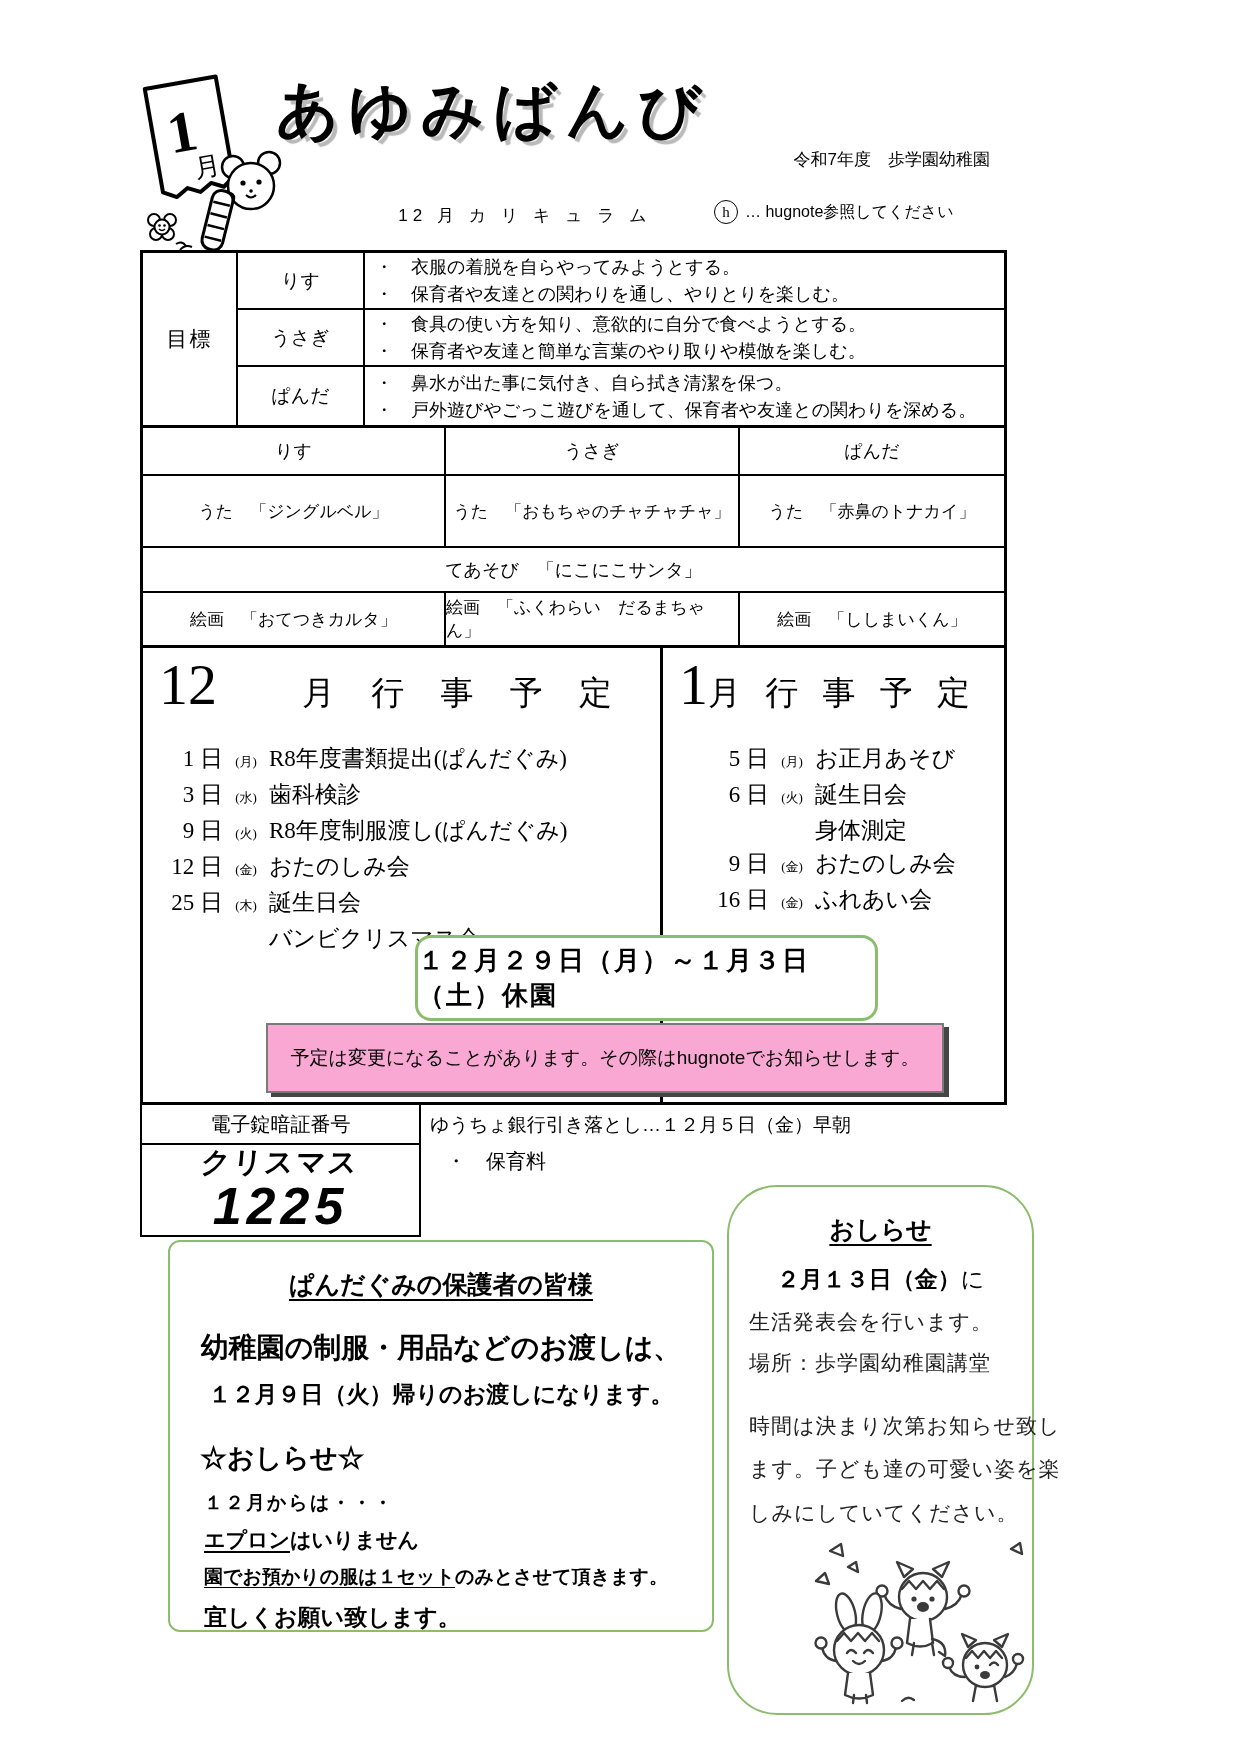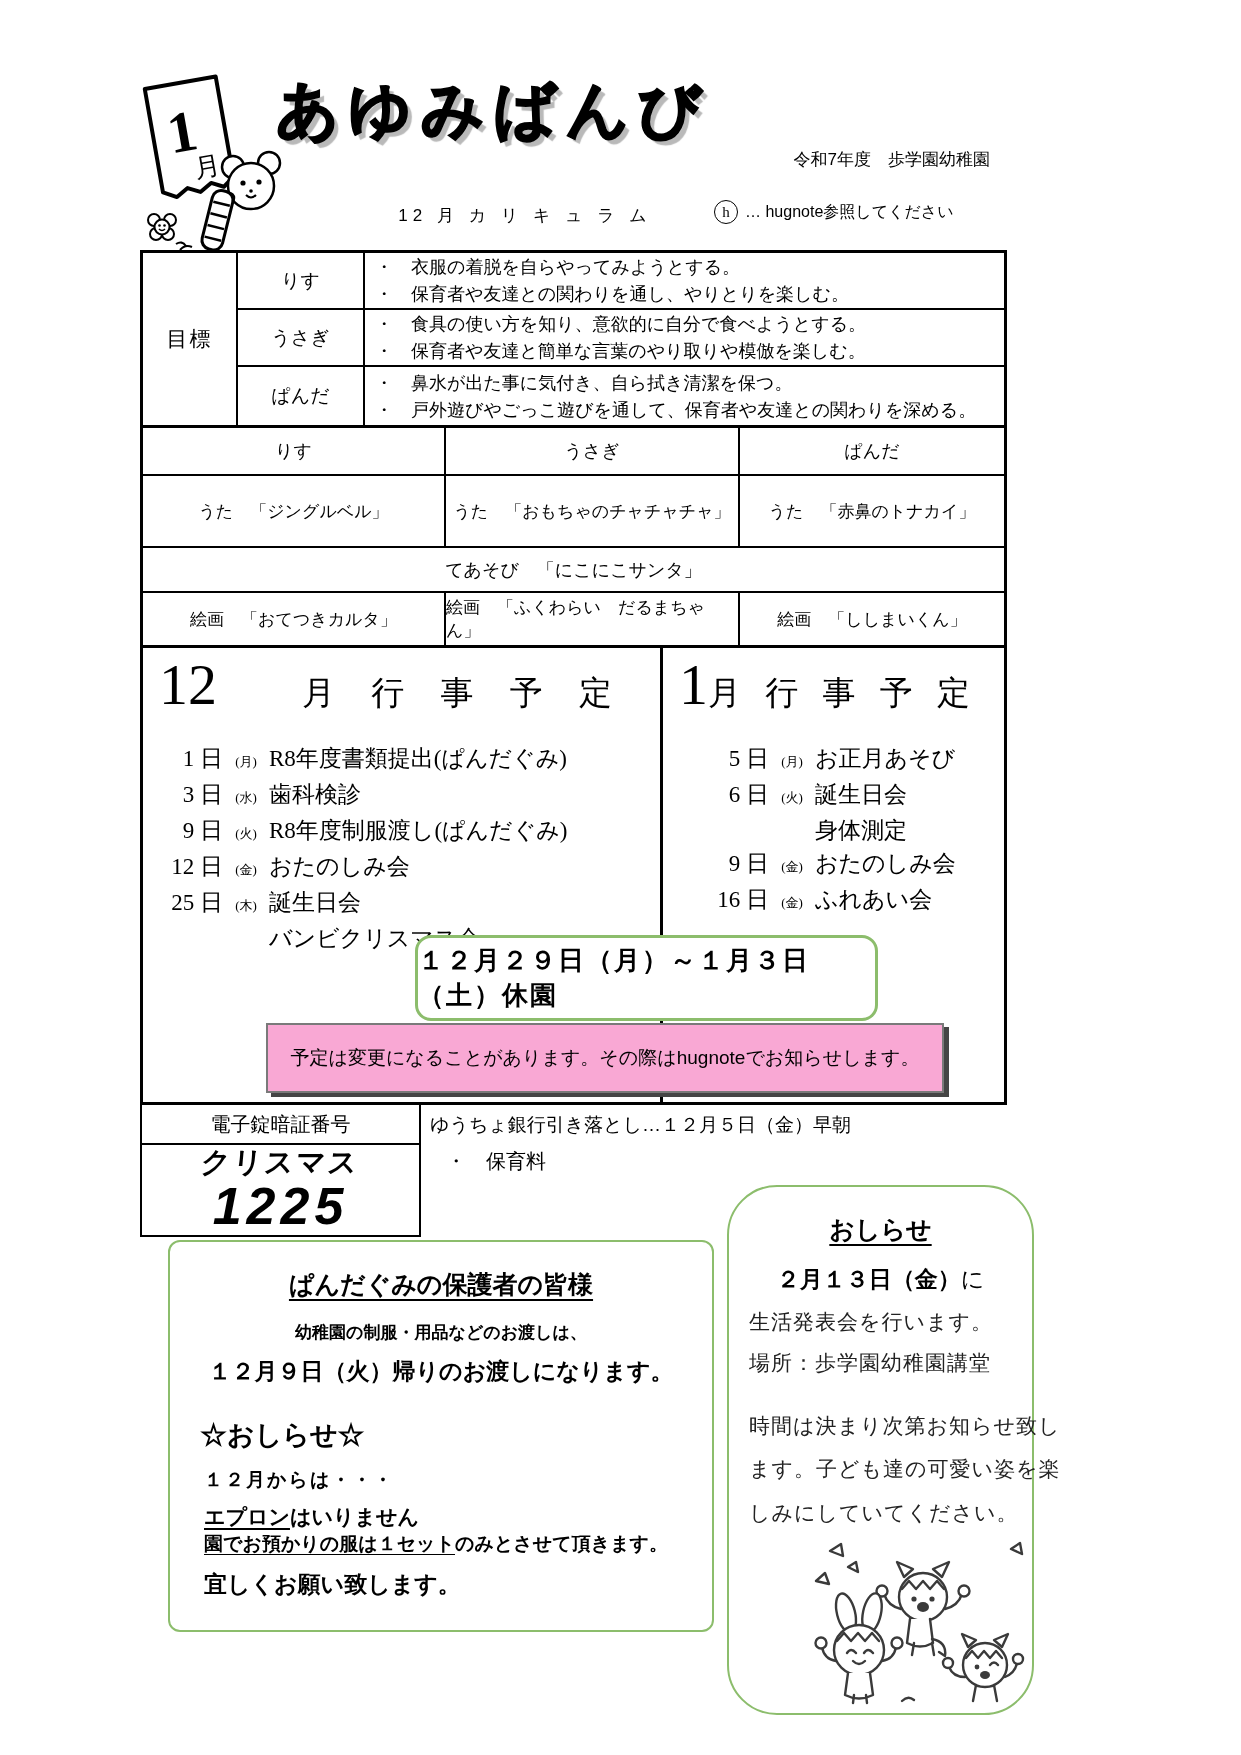--- a/index.html
+++ b/index.html
@@ -1,20 +1,20 @@
 <!DOCTYPE html>
 <html><head>
 <meta charset="utf-8">
 <style>
   html,body{margin:0;padding:0;background:#e8e8e8;}
   .page{position:relative;width:1241px;height:1755px;margin:0 auto;background:#fff;
         font-family:"Liberation Sans",sans-serif;color:#000;overflow:hidden;}
 
   
-  .nl-title{position:absolute;left:276px;top:68px;font-size:62px;font-weight:700;
+  .nl-title{position:absolute;left:276px;top:68px;font-size:62px;font-weight:400;
             letter-spacing:9px;color:#000;-webkit-text-stroke:2px #000;
             text-shadow:5px 5px 1px #b9b9b9;white-space:nowrap;}
   .nl-month{position:absolute;left:760px;top:74px;font-size:57px;font-weight:400;
             letter-spacing:10px;white-space:nowrap;}
   .school-year{position:absolute;left:660px;top:148px;width:330px;text-align:right;font-size:17px;}
   .curr-title{position:absolute;left:320px;top:204px;width:410px;text-align:center;
               font-size:17px;letter-spacing:5px;white-space:nowrap;}
   .hugnote{position:absolute;left:714px;top:200px;font-size:16px;display:flex;
            align-items:center;gap:7px;}
   .circle-h{display:inline-flex;width:22px;height:22px;border:1.5px solid #000;border-radius:50%;
@@ -85,26 +85,26 @@
   .bank-line{position:absolute;left:430px;top:1112px;font-size:19px;}
   .bank-item{position:absolute;left:446px;top:1148px;font-size:20px;}
 
   
   .gbox{position:absolute;background:#fff;border:2px solid #8cbd6c;box-sizing:border-box;}
   .gbox-left{left:168px;top:1240px;width:546px;height:392px;border-radius:12px;z-index:1;}
   .gbox-right{left:727px;top:1185px;width:307px;height:530px;border-radius:50px;z-index:2;}
 
   .pl-heading{margin-top:26px;text-align:center;font-size:25px;font-weight:900;
               text-decoration:underline;text-underline-offset:6px;}
-  .pl-line1{margin-top:20px;text-align:center;font-size:17px;font-weight:bold;}
+  .pl-line1{margin-top:28px;text-align:center;font-size:28px;font-weight:bold;}
   .pl-line2{margin-top:12px;text-align:center;font-size:23px;font-weight:bold;}
   .pl-sub{margin-top:30px;margin-left:30px;font-size:27px;font-weight:900;}
   .pl-line3{margin-top:14px;margin-left:34px;font-size:19px;font-weight:bold;letter-spacing:2px;}
   .pl-line4{margin-top:10px;margin-left:34px;font-size:21px;font-weight:bold;}
-  .pl-line5{margin-top:0;margin-left:34px;font-size:19px;font-weight:bold;}
+  .pl-line5{margin-top:10px;margin-left:34px;font-size:19px;font-weight:bold;}
   .pl-line6{margin-top:12px;margin-left:34px;font-size:23px;font-weight:bold;}
   .uline{text-decoration:underline;text-underline-offset:4px;}
 
   .ob-heading{margin-top:26px;text-align:center;font-size:25px;font-weight:900;
               text-decoration:underline;text-underline-offset:6px;}
   .ob-date{margin-top:18px;text-align:center;font-size:23px;}
   .ob-date .strong{font-weight:900;}
   .ob-line{margin:13px 0 0 20px;font-size:21px;color:#222;letter-spacing:1px;white-space:nowrap;}
   .ob-para1{margin-top:34px;}
   .ob-para{line-height:1.45;}

